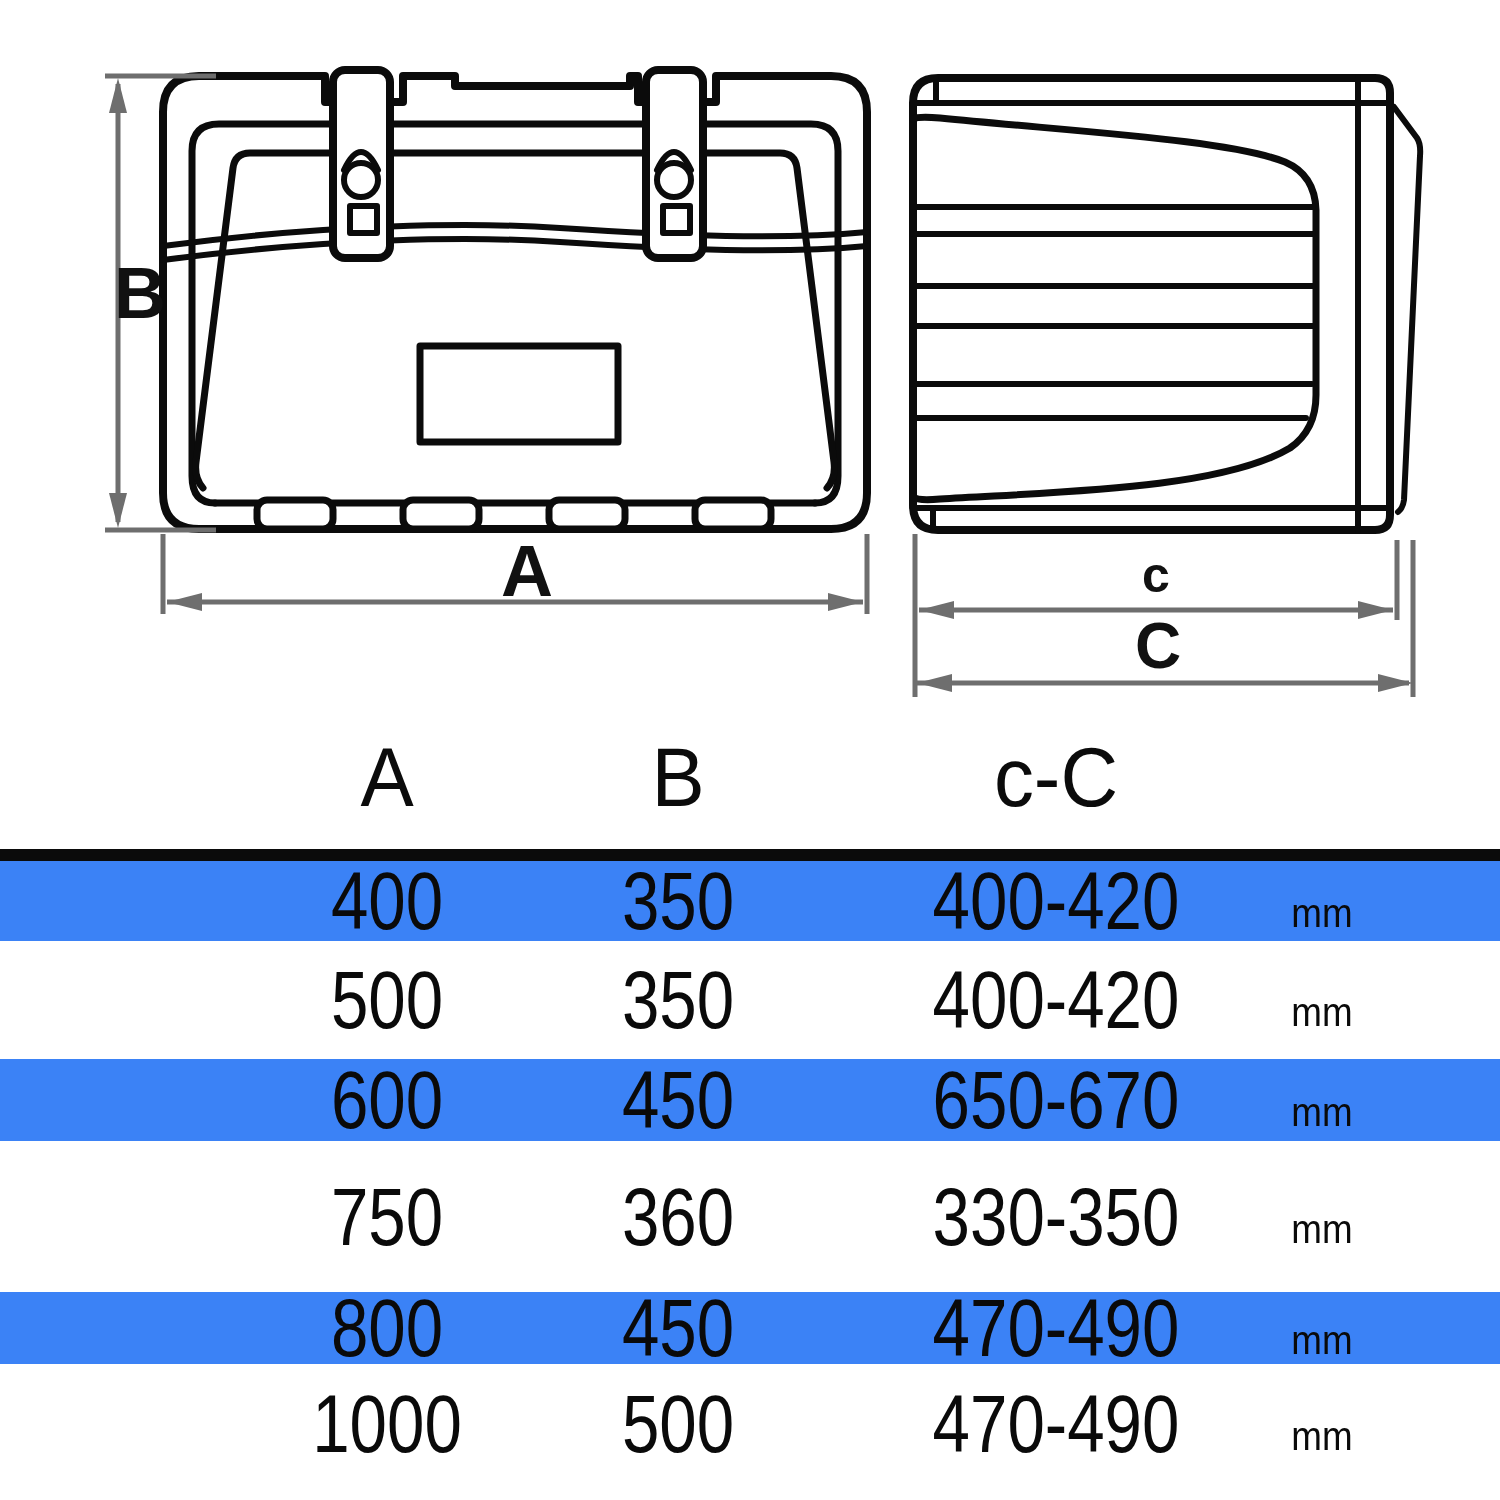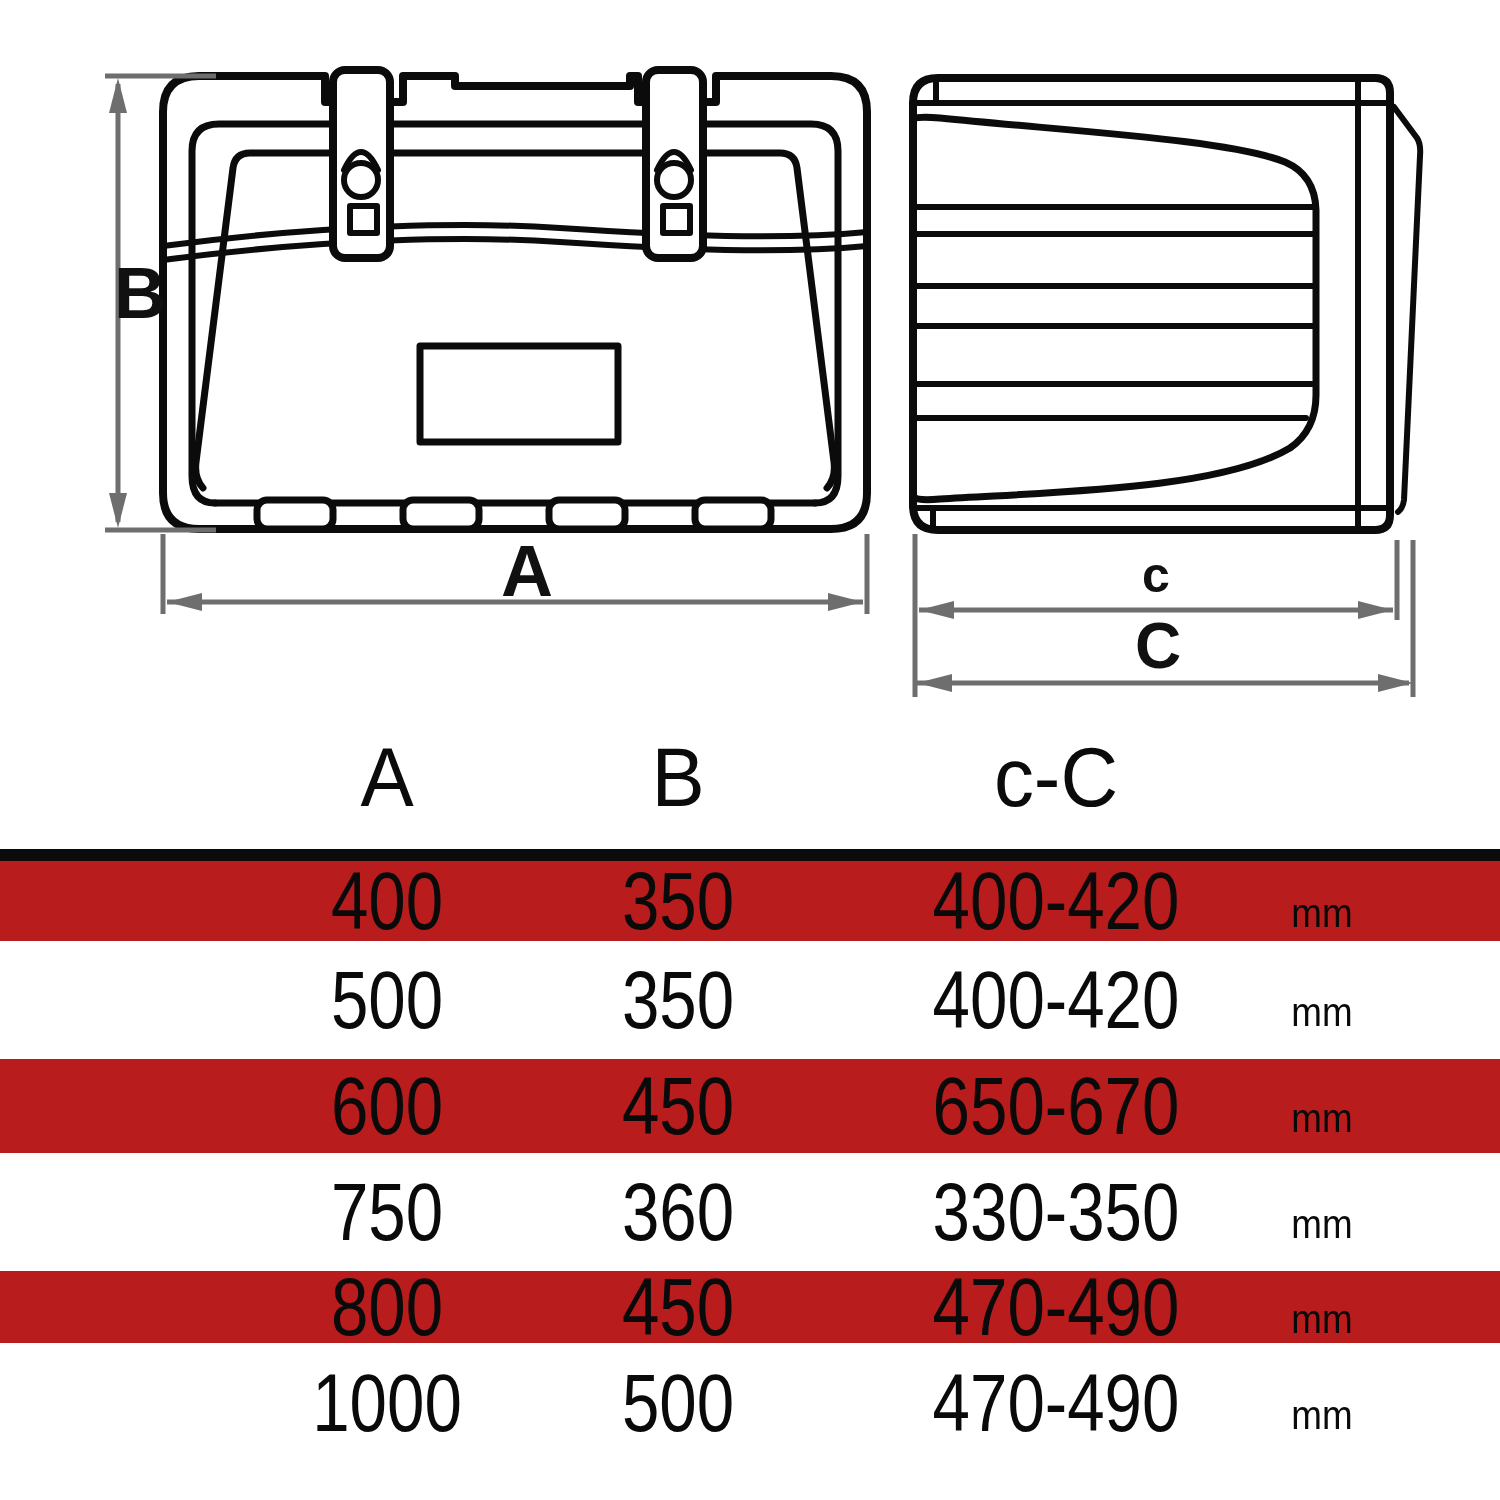--- a/index.html
+++ b/index.html
@@ -8,21 +8,21 @@
   #drawing-area{position:absolute;left:0;top:0;width:1500px;height:720px;}
   svg text{font-family:"Liberation Sans", sans-serif;}
   .dim-label{font-weight:bold;fill:#111111;}
   
   #size-table{position:absolute;left:0;top:740px;width:1500px;}
   .thead{position:relative;height:109px;}
   .thead .hcell{position:absolute;bottom:30px;transform:translateX(-50%) scaleX(0.95);
                 font-size:84px;line-height:1;color:#0b0b0b;white-space:nowrap;}
   .rule{width:1500px;height:12px;background:#0b0b0b;}
   .trow{position:relative;width:1500px;}
-  .trow.gray{background:#b91c1c;}
+  .trow.gray{background:#3b82f6;}
   .num{position:absolute;top:50%;transform:translate(-50%,-50%) scaleX(0.82);
        font-size:82px;line-height:1;white-space:nowrap;color:#0a0a0a;}
   .unit{position:absolute;top:calc(50% + 12px);transform:translate(-50%,-50%) scaleX(0.92);
         font-size:40px;line-height:1;color:#0a0a0a;}
   .col-a{left:387px;} .col-b{left:678px;} .col-c{left:1056px;} .col-u{left:1322px;}
 </style>
 </head>
 <body>
 
 <div id="page">
@@ -158,28 +158,28 @@
       <span class="unit col-u">mm</span>
     </div>
 
     <div class="trow" style="height:118px">
       <span class="num col-a">500</span>
       <span class="num col-b">350</span>
       <span class="num col-c">400-420</span>
       <span class="unit col-u">mm</span>
     </div>
 
-    <div class="trow gray" style="height:94px">
+    <div class="trow gray" style="height:82px">
       <span class="num col-a">600</span>
       <span class="num col-b">450</span>
       <span class="num col-c">650-670</span>
       <span class="unit col-u">mm</span>
     </div>
 
-    <div class="trow" style="height:118px">
+    <div class="trow" style="height:151px">
       <span class="num col-a">750</span>
       <span class="num col-b">360</span>
       <span class="num col-c">330-350</span>
       <span class="unit col-u">mm</span>
     </div>
 
     <div class="trow gray" style="height:72px">
       <span class="num col-a">800</span>
       <span class="num col-b">450</span>
       <span class="num col-c">470-490</span>

